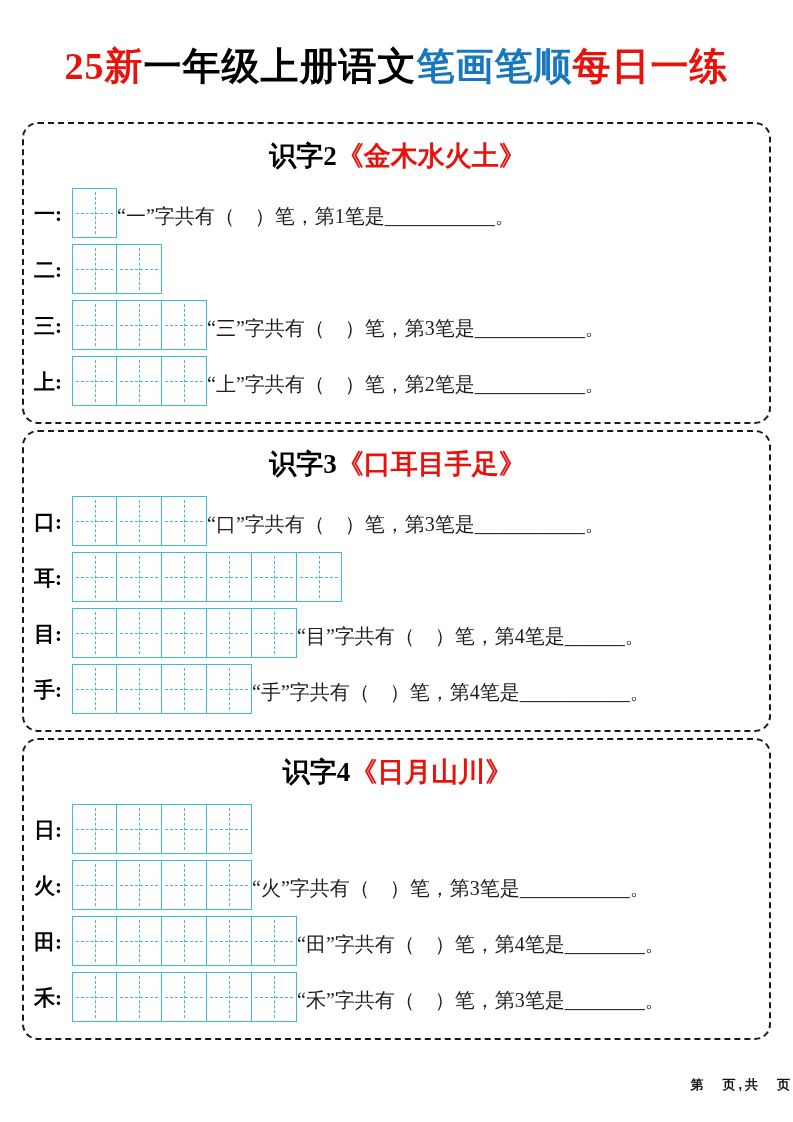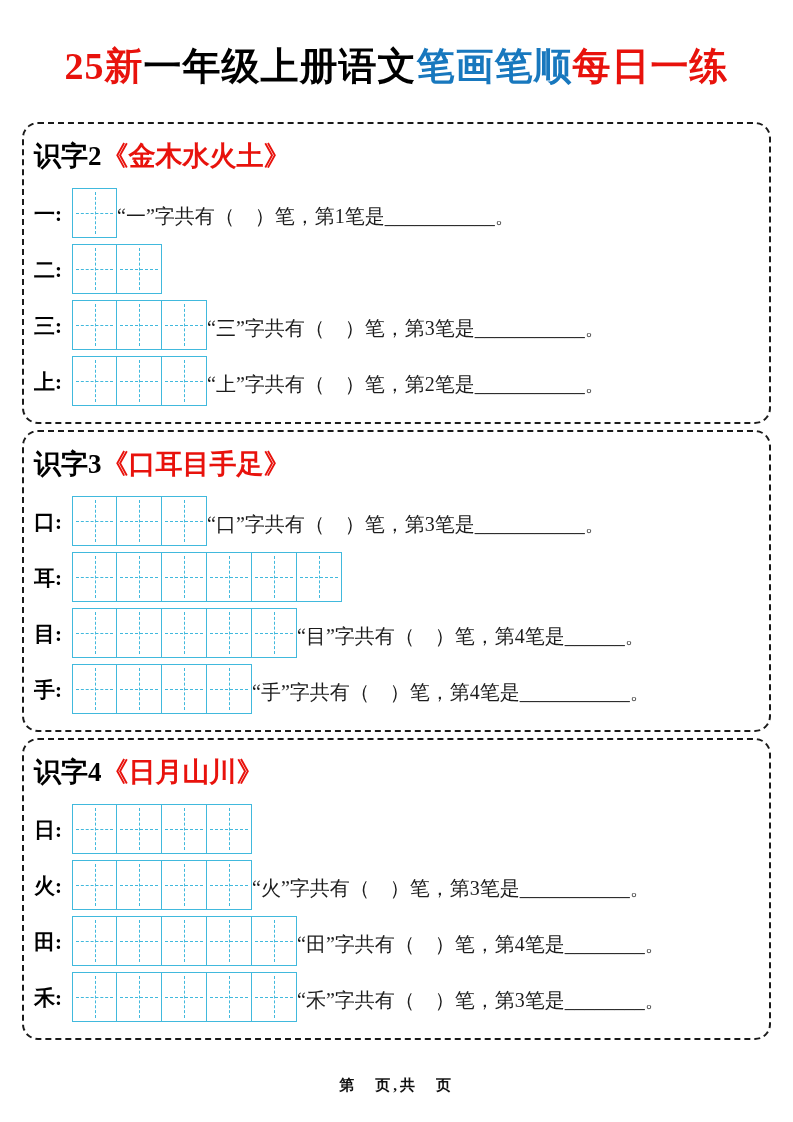--- a/index.html
+++ b/index.html
@@ -31,20 +31,21 @@
 
   .sections { margin: 30px 22px 0 22px; }
   .section {
     border: 2.5px dashed #1a1a1a;
     border-radius: 16px;
     padding: 12px 8px 10px 10px;
     margin-bottom: 6px;
     background: #fff;
   }
   .sec-head {
+    text-align: center;
     font-size: 27px;
     font-weight: bold;
     line-height: 36px;
     margin: 2px 0 14px 0;
     color: #000;
   }
   .sec-head .red { color: var(--red); }
 
   .row {
     display: flex;
@@ -78,24 +79,24 @@
     content: ""; position: absolute;
     left: 3px; right: 3px; top: 50%;
     border-top: 1px dashed var(--grid);
   }
   .q {
     font-size: 20px;
     color: var(--ink);
     padding-bottom: 8px;
   }
   .footer {
-    text-align: center;
+    text-align: right;
     margin-top: 36px;
-    font-family: Liberation Serif, serif;
-    font-size: 15px;
+    font-family: Liberation Sans, sans-serif;
+    font-size: 13px;
     font-weight: bold;
     letter-spacing: 3px;
     color: #111;
   }
 </style>
 </head>
 <body>
 
 <div class="title">
   <span class="t-red">25新</span><span class="t-black">一年级上册语文</span><span class="t-blue">笔画笔顺</span><span class="t-red">每日一练</span>

